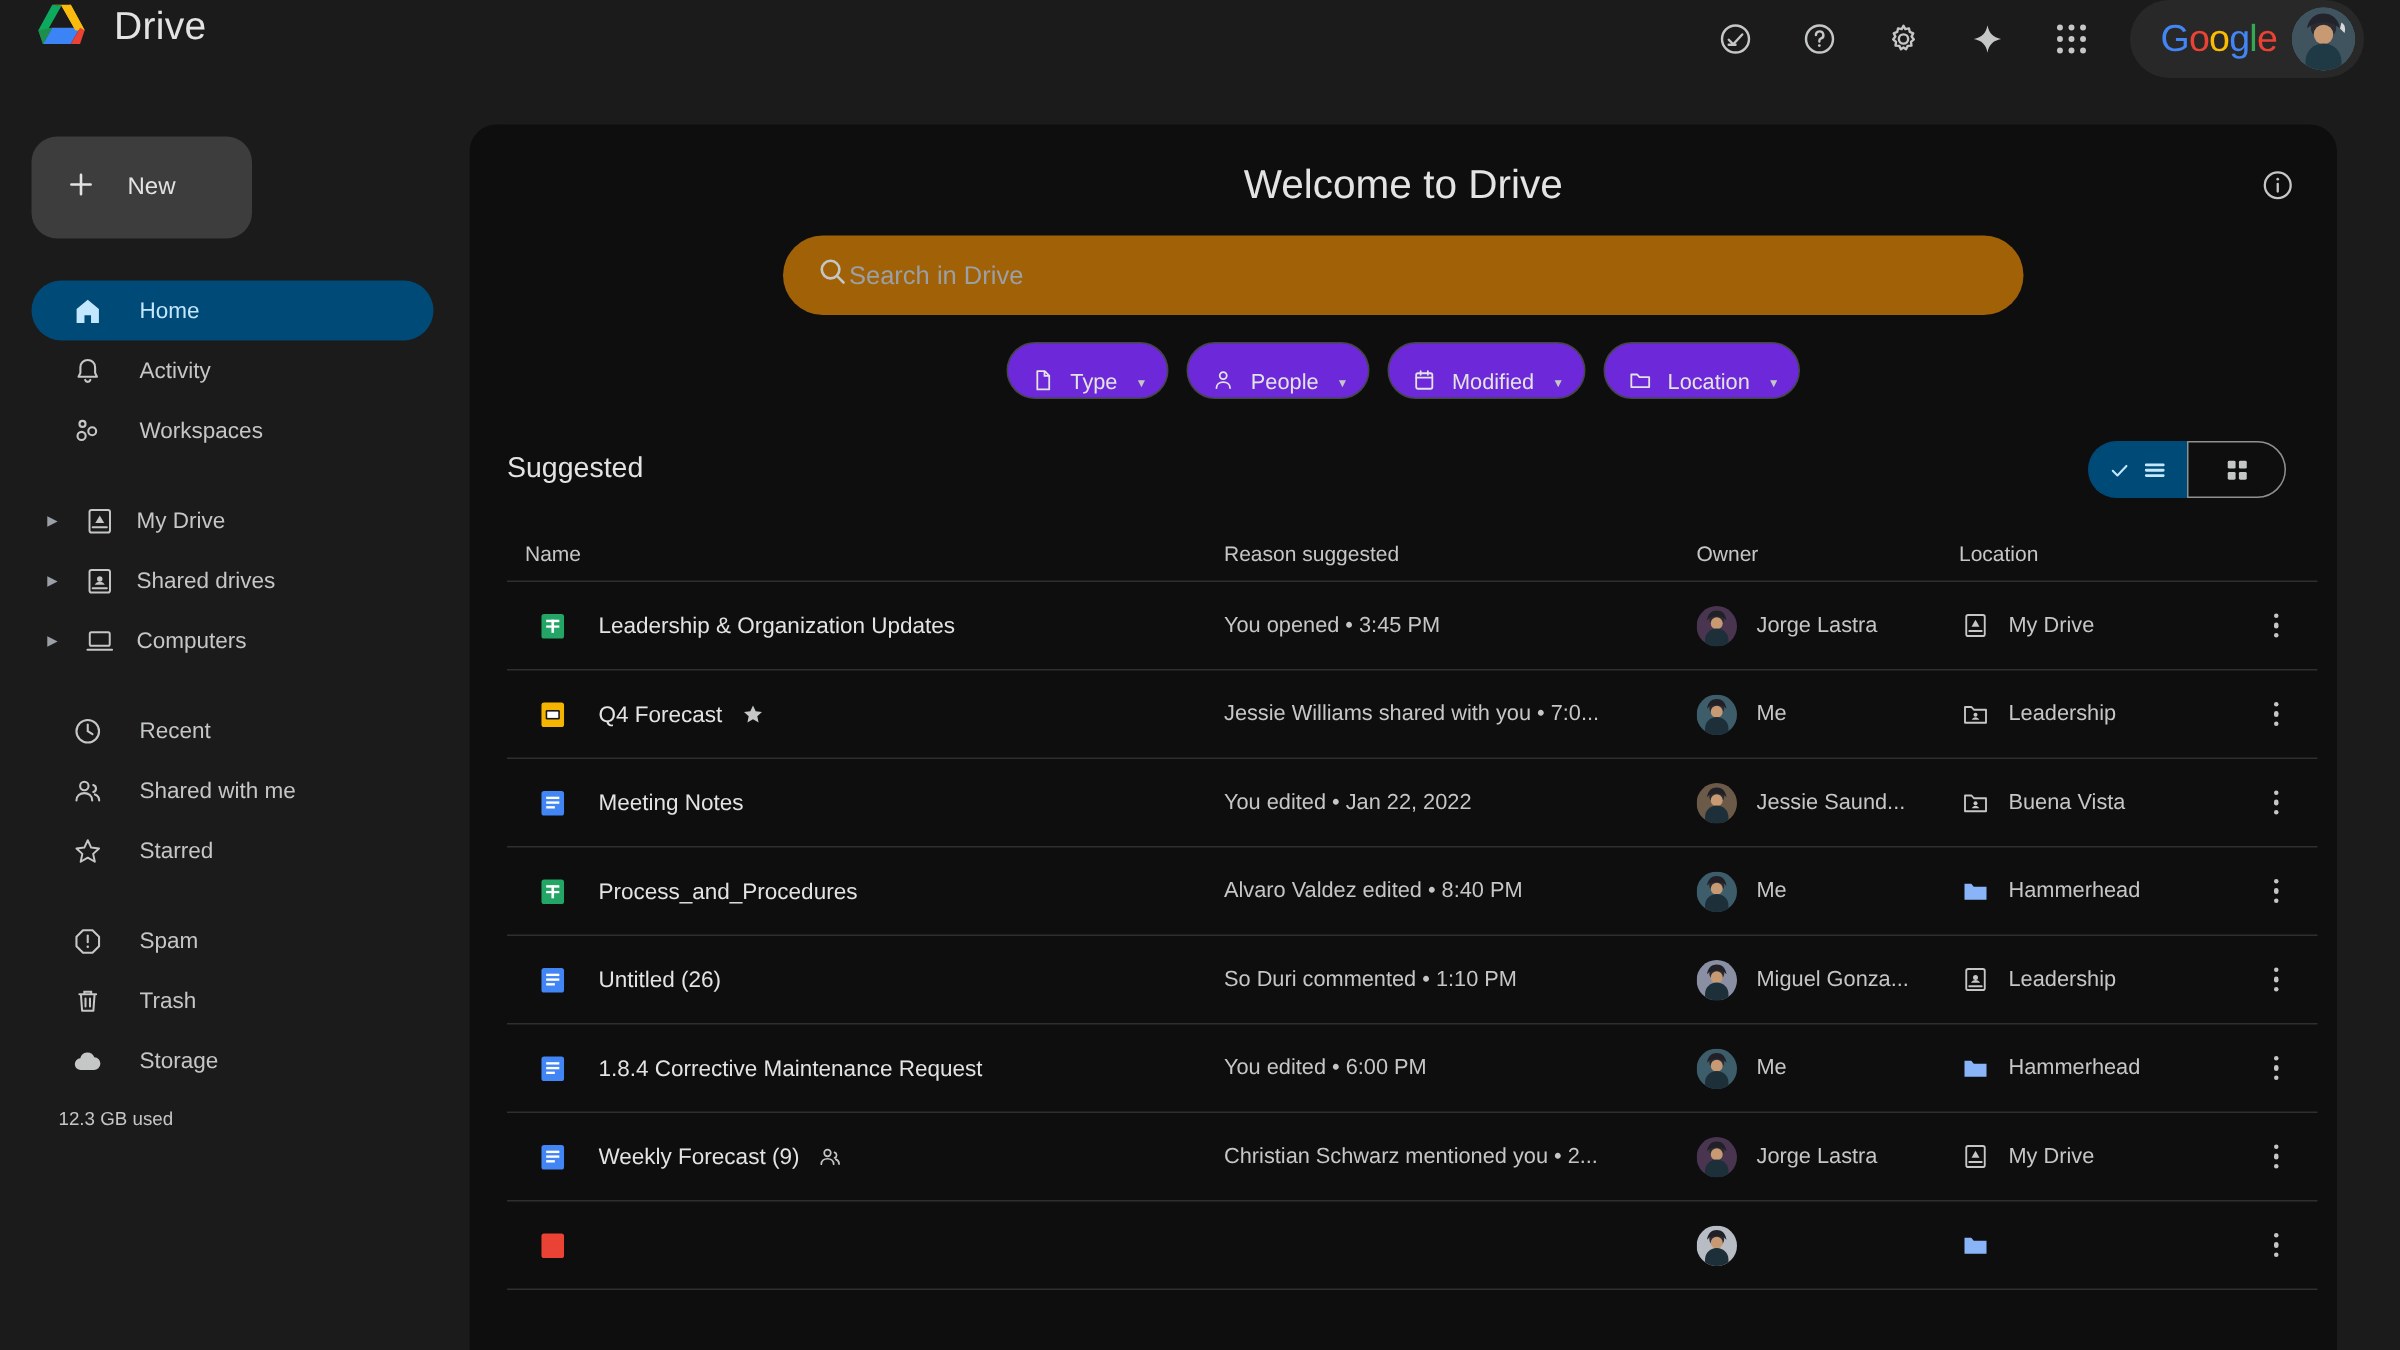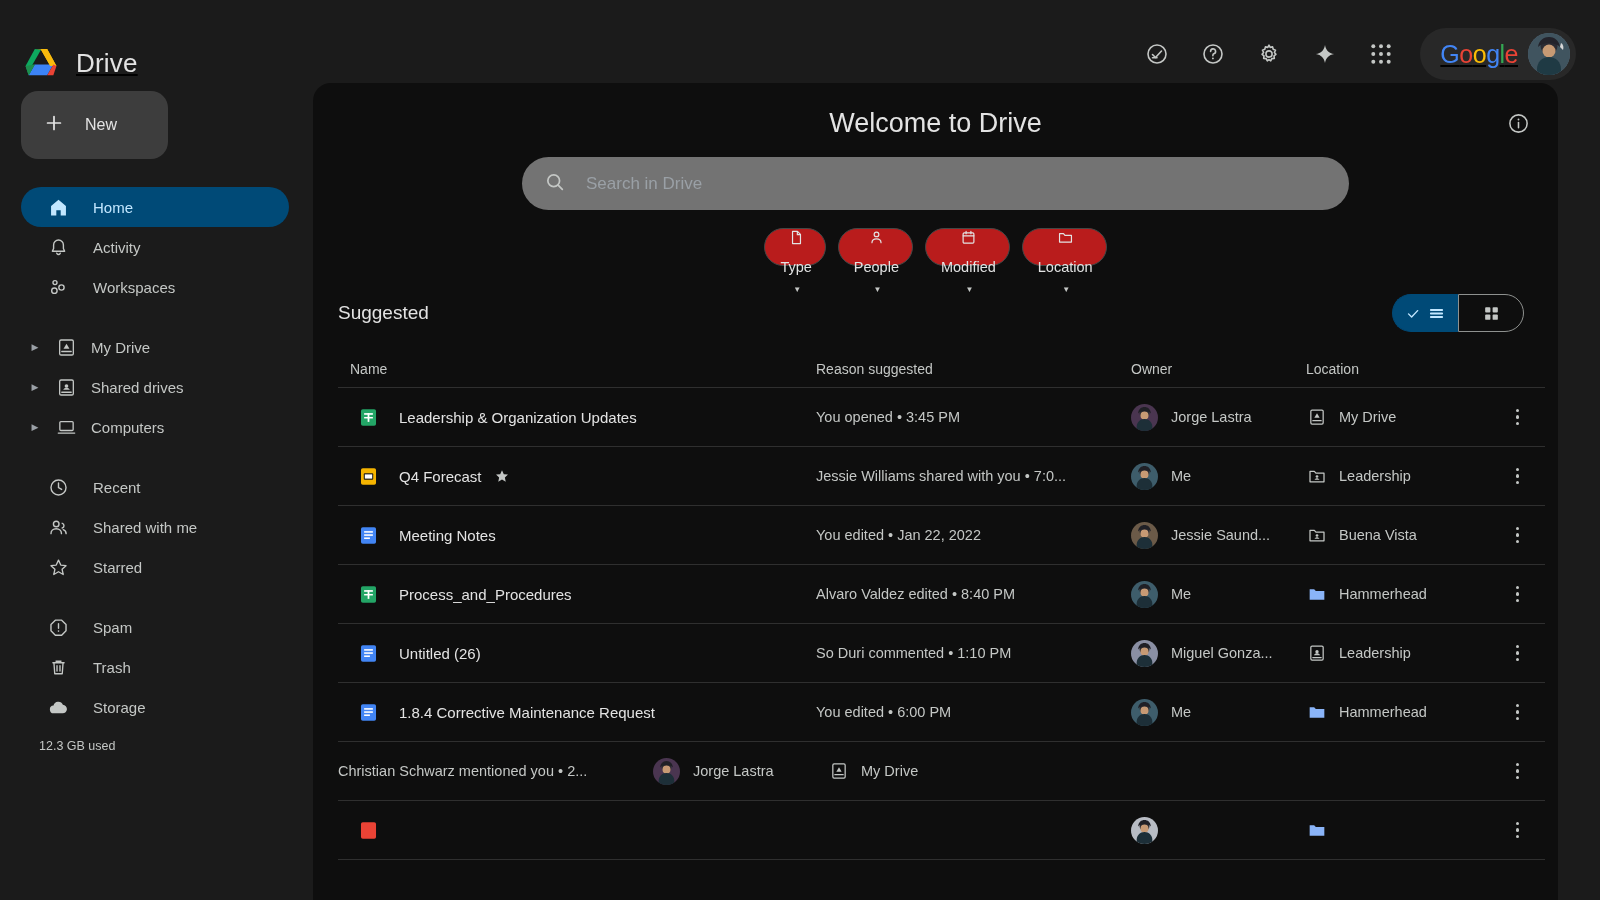--- a/index.html
+++ b/index.html
@@ -8,21 +8,21 @@
     background: #1b1b1b;
     font-family: "Liberation Sans", sans-serif;
     overflow: hidden;
     -webkit-font-smoothing: antialiased;
   }
   .app { position: relative; width: 1600px; height: 900px; }
 
   
   .header {
     position: absolute; top: 0; left: 0; width: 1600px; height: 80px;
-    display: flex; align-items: flex-end; text-decoration: underline;
+    display: flex; align-items: flex-start;
   }
   .brand { display: flex; align-items: center; gap: 16px; margin-left: 22px; }
   .drive-logo { width: 38px; height: 34px; display: block; }
   .brand-name { font-size: 26px; color: #e3e3e3; letter-spacing: .2px; }
 
   .header-right {
     margin-left: auto; display: flex; align-items: center; gap: 10px; margin-right: 24px;
   }
   .hicon {
     width: 46px; height: 46px; border-radius: 50%;
@@ -76,34 +76,34 @@
   }
   .info-btn {
     position: absolute; right: 20px; top: 20px; width: 40px; height: 40px;
     border-radius: 50%; display: flex; align-items: center; justify-content: center;
     color: #c4c7c5; cursor: pointer;
   }
   .welcome { text-align: center; color: #e3e3e3; font-size: 27px; padding-top: 25px; }
 
   .search-wrap { display: flex; justify-content: center; margin-top: 18px; }
   .search-box {
-    width: 827px; height: 53px; background: #737373; border-radius: 27px;
-    display: flex; align-items: center; padding: 0 22px; gap: 20px; cursor: text;
+    width: 827px; height: 53px; background: #a16207; border-radius: 27px;
+    display: flex; align-items: center; padding: 0 22px; gap: 0; cursor: text;
   }
   .search-input {
     flex: 1; background: transparent; border: none; outline: none;
     color: #e3e3e3; font-size: 17px; font-family: "Liberation Sans", sans-serif;
   }
   .search-input::placeholder { color: #9aa0a6; }
 
   .chips { display: flex; justify-content: center; gap: 12px; margin-top: 18px; }
   .chip {
     display: flex; align-items: center; gap: 10px; height: 38px;
-    padding: 0 13px 0 15px; border-radius: 19px; background: #b91c1c;
-    border: 1px solid #444746; color: #e3e3e3; font-size: 14.5px; cursor: pointer; flex-direction: column;
+    padding: 16px 13px 0 15px; border-radius: 19px; background: #6d28d9;
+    border: 1px solid #444746; color: #e3e3e3; font-size: 14.5px; cursor: pointer;
   }
   .chip .arr { font-size: 8px; color: #c4c7c5; margin-left: 2px; }
 
   .sugg-row {
     display: flex; align-items: center; margin: 28px 34px 0 25px; gap: 22px;
   }
   .sugg-label { font-size: 19px; color: #e3e3e3; }
   .seg { display: flex; height: 38px; }
   .seg-btn {
     display: flex; align-items: center; gap: 10px; height: 38px; padding: 0 20px;
@@ -728,20 +728,38 @@
             </div>
             <div class="c-menu">
               <span class="dots">
                 <i></i>
                 <i></i>
                 <i></i>
               </span>
             </div>
           </div>
           <div class="row">
+            <div class="c-name">
+              <span class="ftype">
+                <svg width="21" height="21" viewBox="0 0 24 24">
+                  <rect x="3.4" y="2.6" width="17.2" height="18.8" rx="2" fill="#4285f4"></rect>
+                  <rect x="7" y="7" width="10" height="1.8" fill="#fff"></rect>
+                  <rect x="7" y="10.6" width="10" height="1.8" fill="#fff"></rect>
+                  <rect x="7" y="14.2" width="6.6" height="1.8" fill="#fff"></rect>
+                </svg>
+              </span>
+              <span class="fname">Weekly Forecast (9)</span>
+              <span class="shared-ico">
+                <svg width="17" height="17" viewBox="0 0 24 24" fill="none" stroke="currentColor" stroke-width="1.6">
+                  <circle cx="9.4" cy="8" r="3.1"></circle>
+                  <path d="M3.6 18.6c0-3.2 2.6-5.2 5.8-5.2s5.8 2 5.8 5.2" stroke-linecap="round"></path>
+                  <path d="M16 7.4a2.7 2.7 0 0 1 0 5.2M17.2 14c1.9.7 3.1 2.3 3.1 4.4" stroke-linecap="round"></path>
+                </svg>
+              </span>
+            </div>
             <div class="c-reason">
               <div class="reason">Christian Schwarz mentioned you • 2...</div>
             </div>
             <div class="c-owner">
               <span class="owner-av"><svg width="27" height="27" viewBox="0 0 27 27">
                   <rect width="27" height="27" fill="#4a3550"></rect>
                   <circle cx="13.5" cy="9" r="5" fill="#2a2a30"></circle>
                   <circle cx="13.5" cy="11.5" r="4" fill="#c79a74"></circle>
                   <path d="M13.5 15c4.5 0 7.8 3.5 7.8 7.6V27H5.7v-4.4C5.7 18.5 9 15 13.5 15z" fill="#1d2f38"></path>
                   <path d="M7 9.5C7.6 5 10.3 3 13.5 3S19.4 5 20 9.5c-1.8-2-4-2.6-6.5-2.6S8.8 7.5 7 9.5z" fill="#202026"></path>

